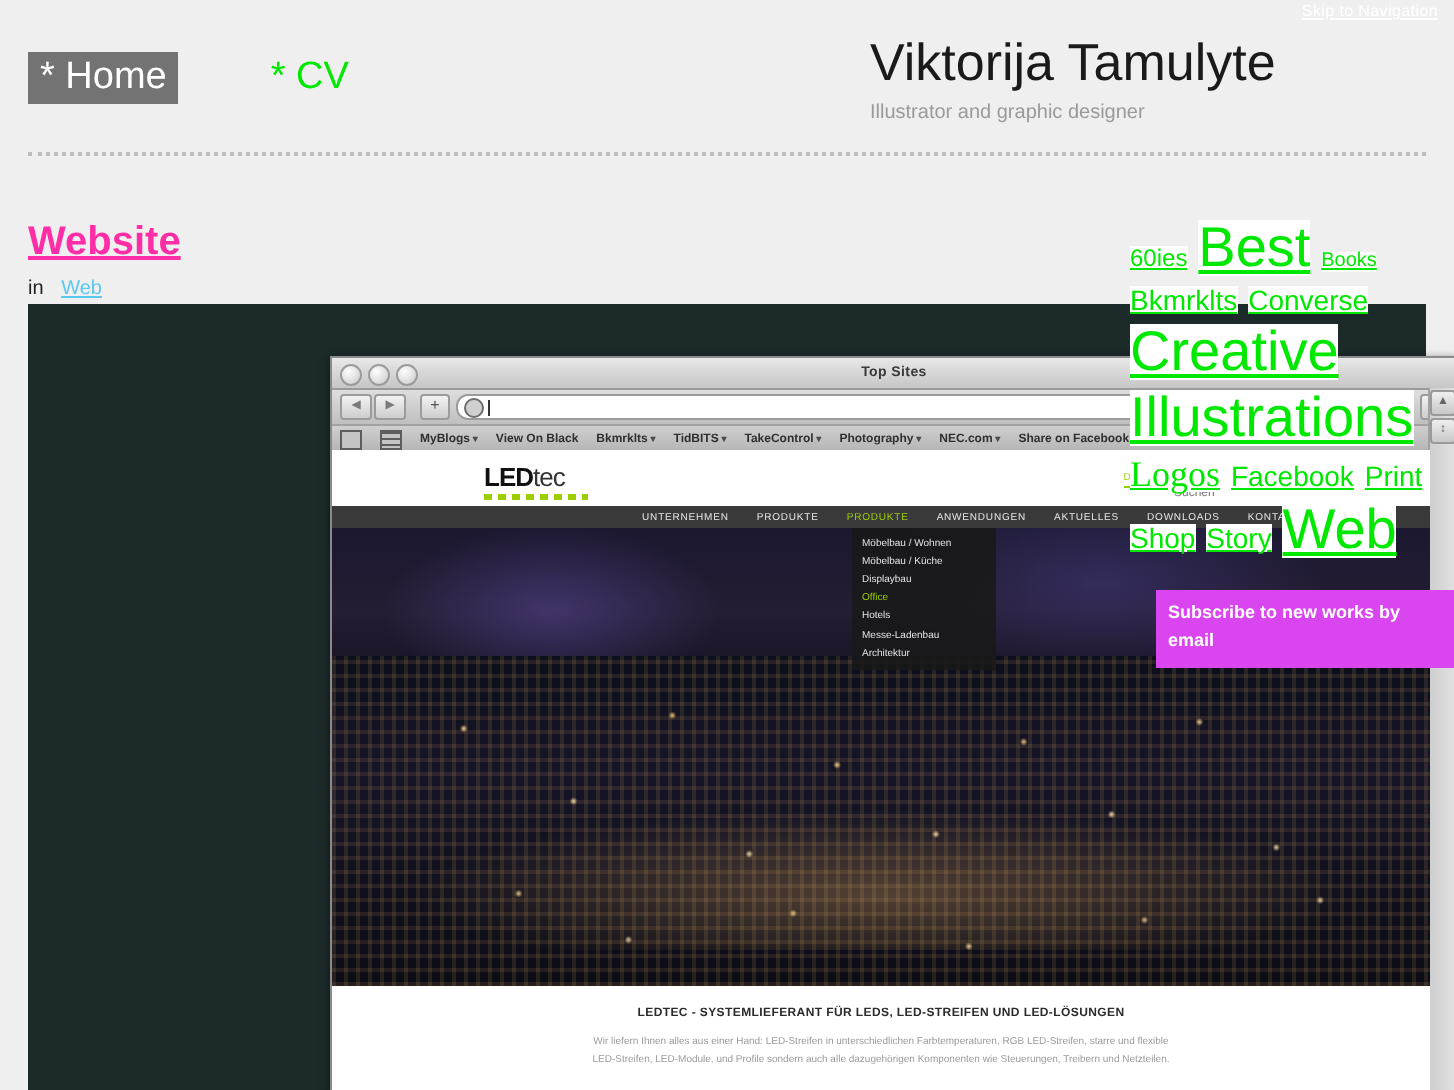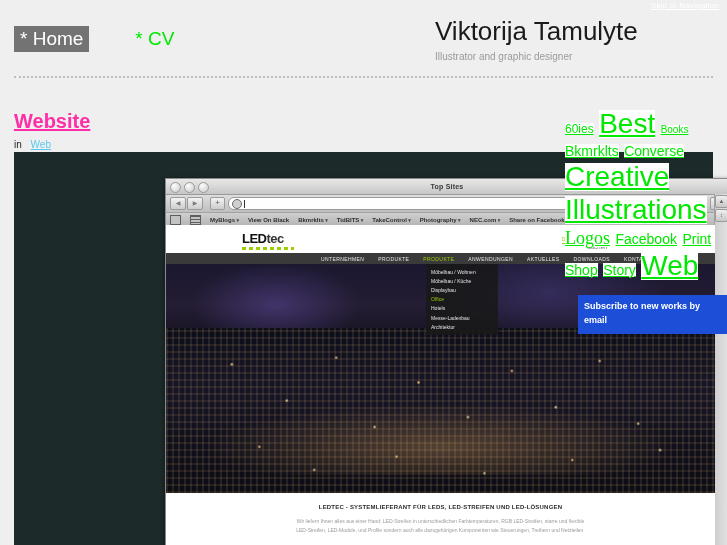--- a/index.html
+++ b/index.html
@@ -122,21 +122,21 @@
   .vscroll .sbbtn{
     width:11px;height:11px;margin:1px auto;
     background:linear-gradient(#efefef,#c8c8c8);border:1px solid #9a9a9a;
     border-radius:2px;font-size:6px;text-align:center;line-height:10px;color:#666;
   }
   
   .page{position:absolute;left:0;top:46px;right:13px;bottom:0;background:#ffffff;overflow:hidden;}
   .led-top{height:28px;position:relative;background:#fff;}
   .led-logo{position:absolute;left:76px;top:6px;}
   .led-logo .word{font-size:13px;font-weight:bold;letter-spacing:-.5px;color:#111;}
-  .led-logo .word .thin{font-weight:bold;color:#333;text-align:right;}
+  .led-logo .word .thin{font-weight:normal;color:#333;text-align:right;}
   .led-dots{margin-top:1px;height:3px;width:52px;
     background:repeating-linear-gradient(90deg,#9ccf00 0 4px,transparent 4px 7px);}
   .lang{position:absolute;right:138px;top:11px;font-size:5px;color:#888;}
   .lang .on{color:#9ccf00;border-bottom:1px solid #9ccf00;padding-bottom:1px;}
   .searchwrap{position:absolute;right:18px;top:10px;width:112px;border-bottom:1px solid #ccc;}
   .searchwrap input{
     border:0;outline:0;width:90px;font-size:6px;color:#9a9a9a;
     font-family:"Liberation Sans",sans-serif;background:transparent;
   }
   .mag{position:absolute;right:0;top:0;font-size:6px;color:#999;}
@@ -208,21 +208,21 @@
     display:inline-block;margin:0 1px 5px 0;white-space:nowrap;
   }
   .t-xs{font-size:10px;}
   .t-sm{font-size:12px;}
   .t-md{font-size:14px;}
   .t-lg{font-size:18px;font-family:Liberation Serif, serif;}
   .t-xl{font-size:28px;}
   
   .subscribe{
     position:absolute;right:0;top:295px;width:137px;z-index:31;
-    background:#1d4ed8;color:#ffffff;font-size:9px;font-weight:bold;
+    background:#d946ef;color:#ffffff;font-size:9px;font-weight:bold;
     padding:5px 6px 6px 6px;line-height:1.55;
   }
 </style>
 </head>
 <body>
 
 <div class="site-header">
   <a class="skip-link" href="#">Skip to Navigation</a>
 
   <div class="main-nav">

